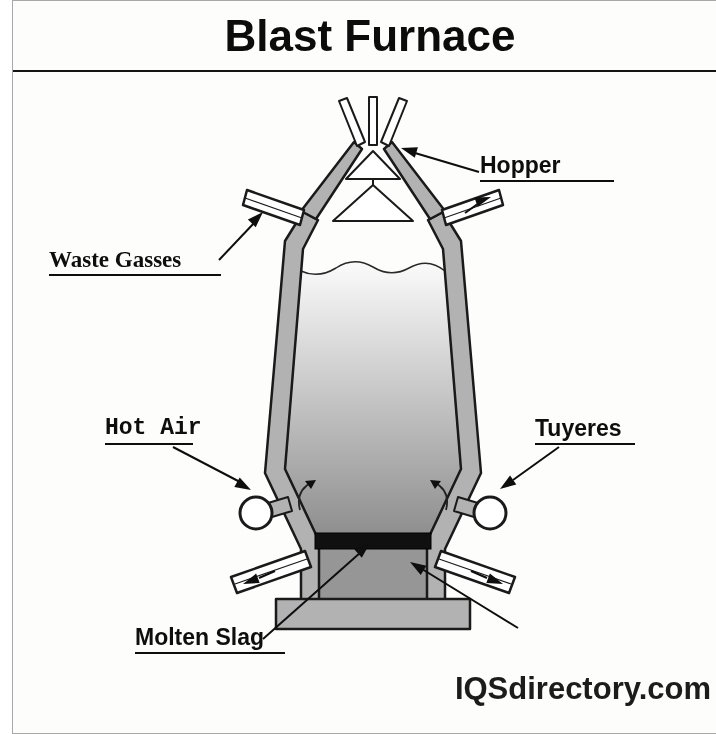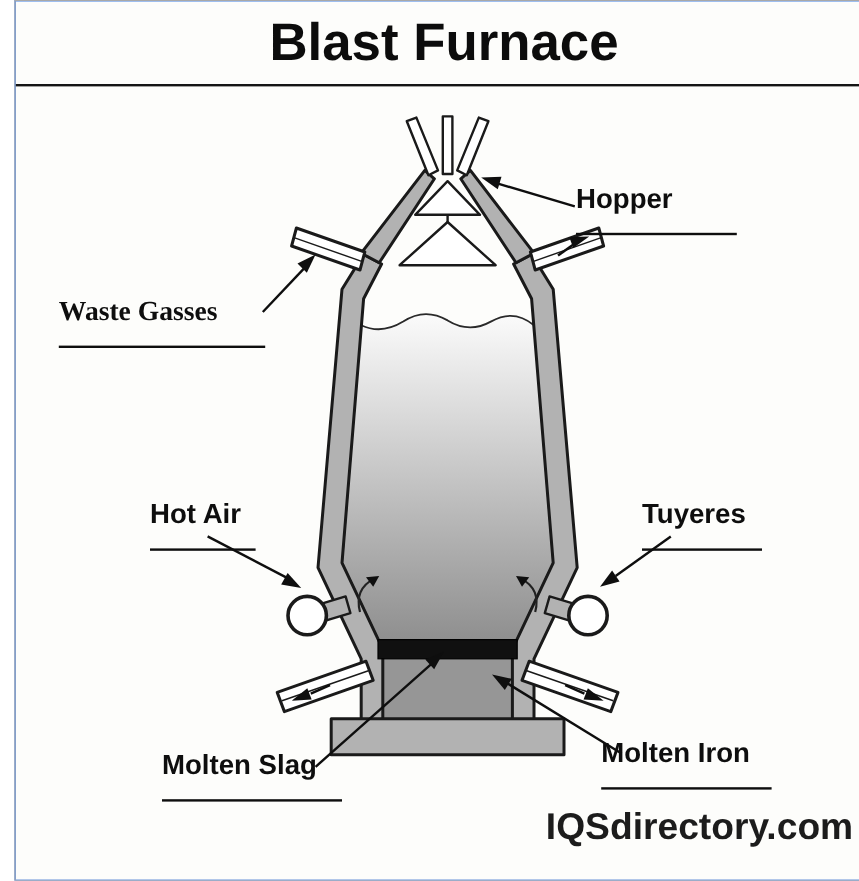--- a/index.html
+++ b/index.html
@@ -15,26 +15,26 @@
     text-align:center; font-size:44px; font-weight:bold;
     color:#0c0c0c; margin:0;
   }
   .title-rule {
     position:absolute; top:69px; left:0; width:100%; height:2px;
     background:#141414;
   }
   svg.stage { position:absolute; left:0; top:0; }
   .lbl {
     position:absolute; font-size:23px; font-weight:bold; color:#0e0e0e;
-    border-bottom:2px solid #0e0e0e; padding-bottom:16px; line-height:1.1;
+    border-bottom:2px solid #0e0e0e; padding-bottom:2px; line-height:1.1;
     white-space:nowrap;
   }
   .lbl-hopper  { left:467px; top:152px; width:134px; }
   .lbl-waste   { left:36px;  top:246px; width:172px;font-family:Liberation Serif, serif; }
-  .lbl-hotair  { left:112px;  top:415px; width:88px;  }
+  .lbl-hotair  { left:92px;  top:415px; width:88px;font-family:Liberation Mono, monospace;  }
   .lbl-tuyeres { left:522px; top:415px; width:100px; }
   .lbl-slag    { left:122px; top:624px; width:150px; }
   .lbl-iron    { left:488px; top:614px; width:142px; }
   .wm {
     position:absolute; right:16px; top:670px;
     font-size:31px; font-weight:bold; color:#1c1c1c; white-space:nowrap;text-align:center;
   }
   
   .o    { stroke:#1a1a1a; stroke-width:2.5; stroke-linejoin:round; }
   .o2   { stroke:#1a1a1a; stroke-width:2;   stroke-linejoin:round; }
@@ -128,17 +128,16 @@
   </svg>
 
   <h1 class="title">Blast Furnace</h1>
   <div class="title-rule"></div>
 
   <div class="lbl lbl-hopper">Hopper</div>
   <div class="lbl lbl-waste">Waste Gasses</div>
   <div class="lbl lbl-hotair">Hot Air</div>
   <div class="lbl lbl-slag">Molten Slag</div>
   <div class="lbl lbl-tuyeres">Tuyeres</div>
-  <div class="lbl lbl-iron">Molten Iron</div>
 
   <div class="wm">IQSdirectory.com</div>
 
 </div>
 
 </body></html>

